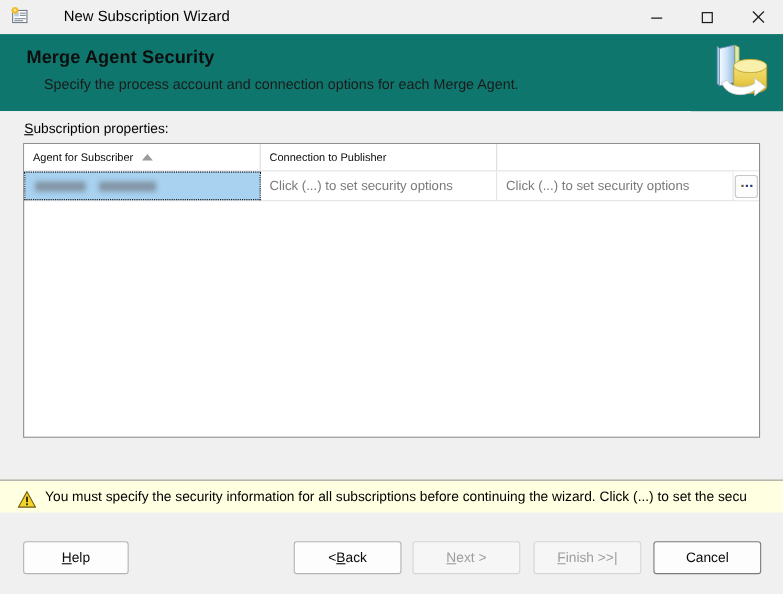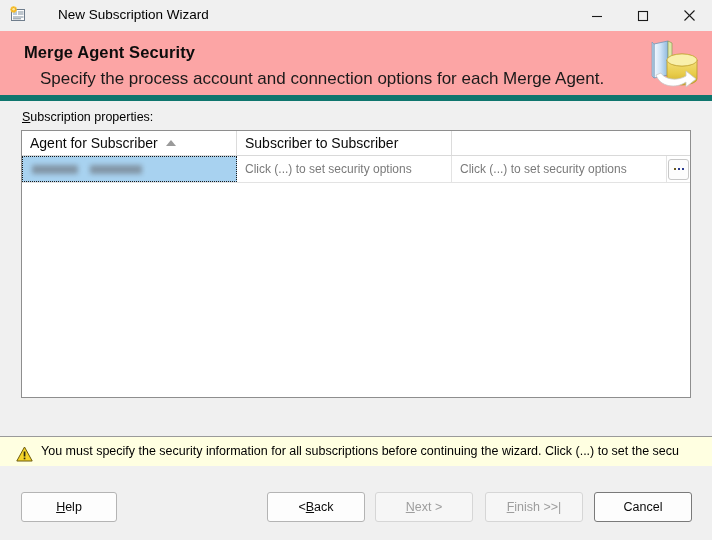--- a/index.html
+++ b/index.html
@@ -52,36 +52,36 @@
     align-items: center;
     justify-content: center;
   }
   .win-btn svg { display: block; }
 
   
   .header {
     position: absolute;
     left: 0; top: 31px;
     width: 712px; height: 70px;
-    background: #fca5a5;
+    background: #0f766e;
     border-bottom: 6px solid #0f766e;
     box-sizing: border-box;
   }
   .header-title {
     position: absolute;
     left: 24px; top: 12px;
     font-size: 16.5px;
     font-weight: bold;
     color: #0d0d0d;
     letter-spacing: 0.1px;
   }
   .header-sub {
     position: absolute;
     left: 40px; top: 38px;
-    font-size: 17px;
+    font-size: 13px;
     color: #1a1a1a;
   }
   .header-icon {
     position: absolute;
     right: 12px; top: 4px;
     width: 62px; height: 62px;
   }
 
   
   .content {
@@ -114,21 +114,21 @@
     background: #ffffff;
     border-bottom: 1px solid #d9d9d9;
     box-sizing: border-box;
   }
   .gh-cell {
     position: relative;
     display: flex;
     align-items: center;
     box-sizing: border-box;
     padding-left: 8px;
-    font-size: 14px;
+    font-size: 10px;
     color: #0a0a0a;
     border-right: 1px solid #dcdcdc;
     white-space: nowrap;
     overflow: hidden;
   }
   .gh-cell.c1 { width: 215px; }
   .gh-cell.c2 { width: 215px; }
   .gh-cell.c3 { width: 215px; }
   .gh-cell.c4 { width: 23px; border-right: none; padding-left: 0; }
   .sort-arrow {
@@ -348,21 +348,21 @@
   <div class="props-label"><u>S</u><span>ubscription properties:</span></div>
 
   <div class="listpanel">
 
     <div class="grid-head">
       <div class="gh-cell c1">
         <span>Agent for Subscriber</span>
         <span class="sort-arrow"></span>
       </div>
       <div class="gh-cell c3">
-        <span>Subscriber to Subscriber</span>
+        <span>Connection to Publisher</span>
       </div>
       <div class="gh-cell c4">
         <span></span>
       </div>
     </div>
 
     <div class="grid-row">
       <div class="gr-cell c1">
         <span class="redact-wrap">
           <span class="redact r1"></span><span class="redact r2"></span>

